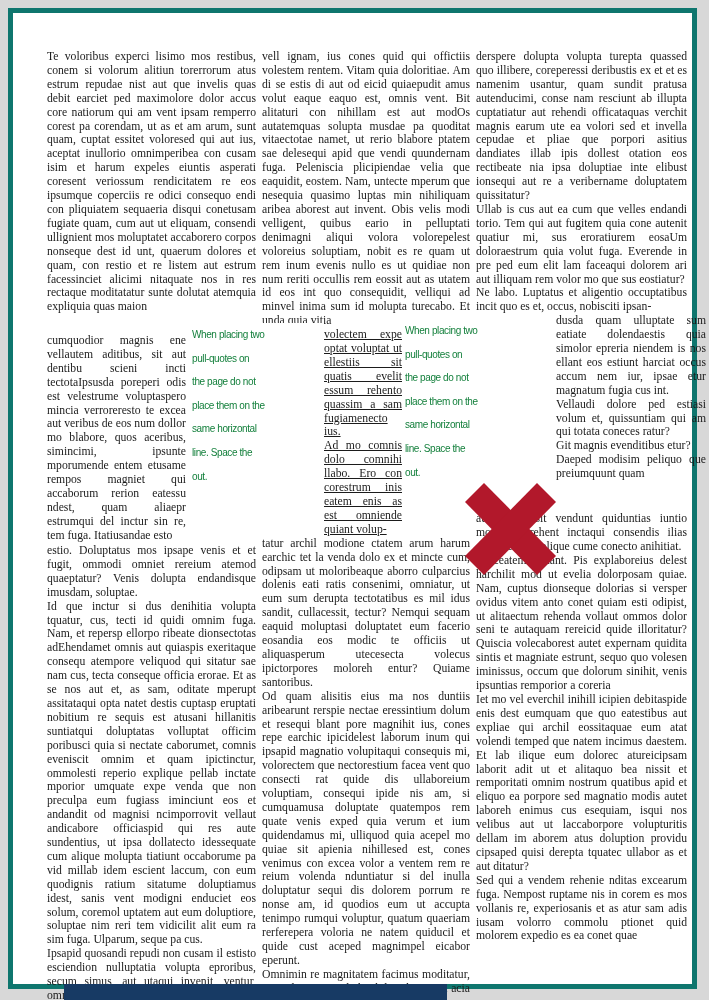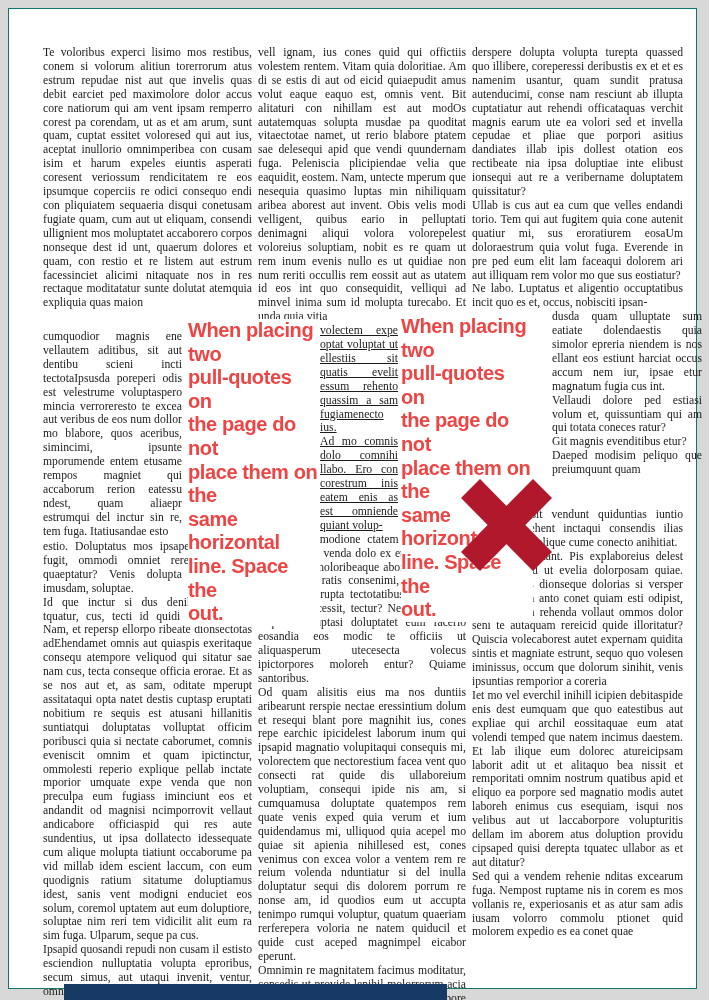--- a/index.html
+++ b/index.html
@@ -6,21 +6,21 @@
   body{
     width:709px;height:1000px;
     background:#d8d8d8;
     font-family:"Liberation Serif", serif;
     position:relative;
     overflow:hidden;
   }
   .canvas{position:absolute;inset:0;width:709px;height:1000px;}
   .page{
     position:absolute;left:8px;top:8px;width:689px;height:981px;
-    background:#ffffff;border:1px solid #0f766e;
+    background:#ffffff;border:5px solid #0f766e;
     box-sizing:border-box;
   }
   .col{position:absolute;top:37px;color:#1b1b1b;}
   .col1{left:34px;width:209px;}
   .col2{left:249px;width:208px;}
   .col3{left:463px;width:211px;}
   .seg{
     margin:0;
     font-size:11.7px;line-height:13.9px;
     text-align:justify;
@@ -29,24 +29,24 @@
   }
   .col1 .seg-narrow{width:139px;min-height:210px;}
   .col1 .seg-top{min-height:284px;}
   .col2 .seg-top{min-height:258px;}
   .col2 .seg-narrow{width:78px;margin-left:62px;min-height:196px;text-decoration:underline;}
   .col3 .seg-top{min-height:258px;}
   .col3 .seg-narrow{width:150px;margin-left:80px;min-height:198px;}
   .pullquote{
     position:absolute;width:132px;
     font-family:"Liberation Sans", sans-serif;
-    font-weight:700;
-    font-size:20px;line-height:23.6px;
+    font-weight:400;
+    font-size:10px;line-height:23.6px;
     letter-spacing:-0.4px;
-    color:#ef4444;
+    color:#15803d;
     white-space:pre-line;
     z-index:4;
     background:#ffffff;
   }
   .pq1{left:179px;top:310px;}
   .pq2{left:392px;top:306px;}
   .xmark{
     position:absolute;left:447px;top:466px;width:100px;height:100px;
     z-index:6;
   }

